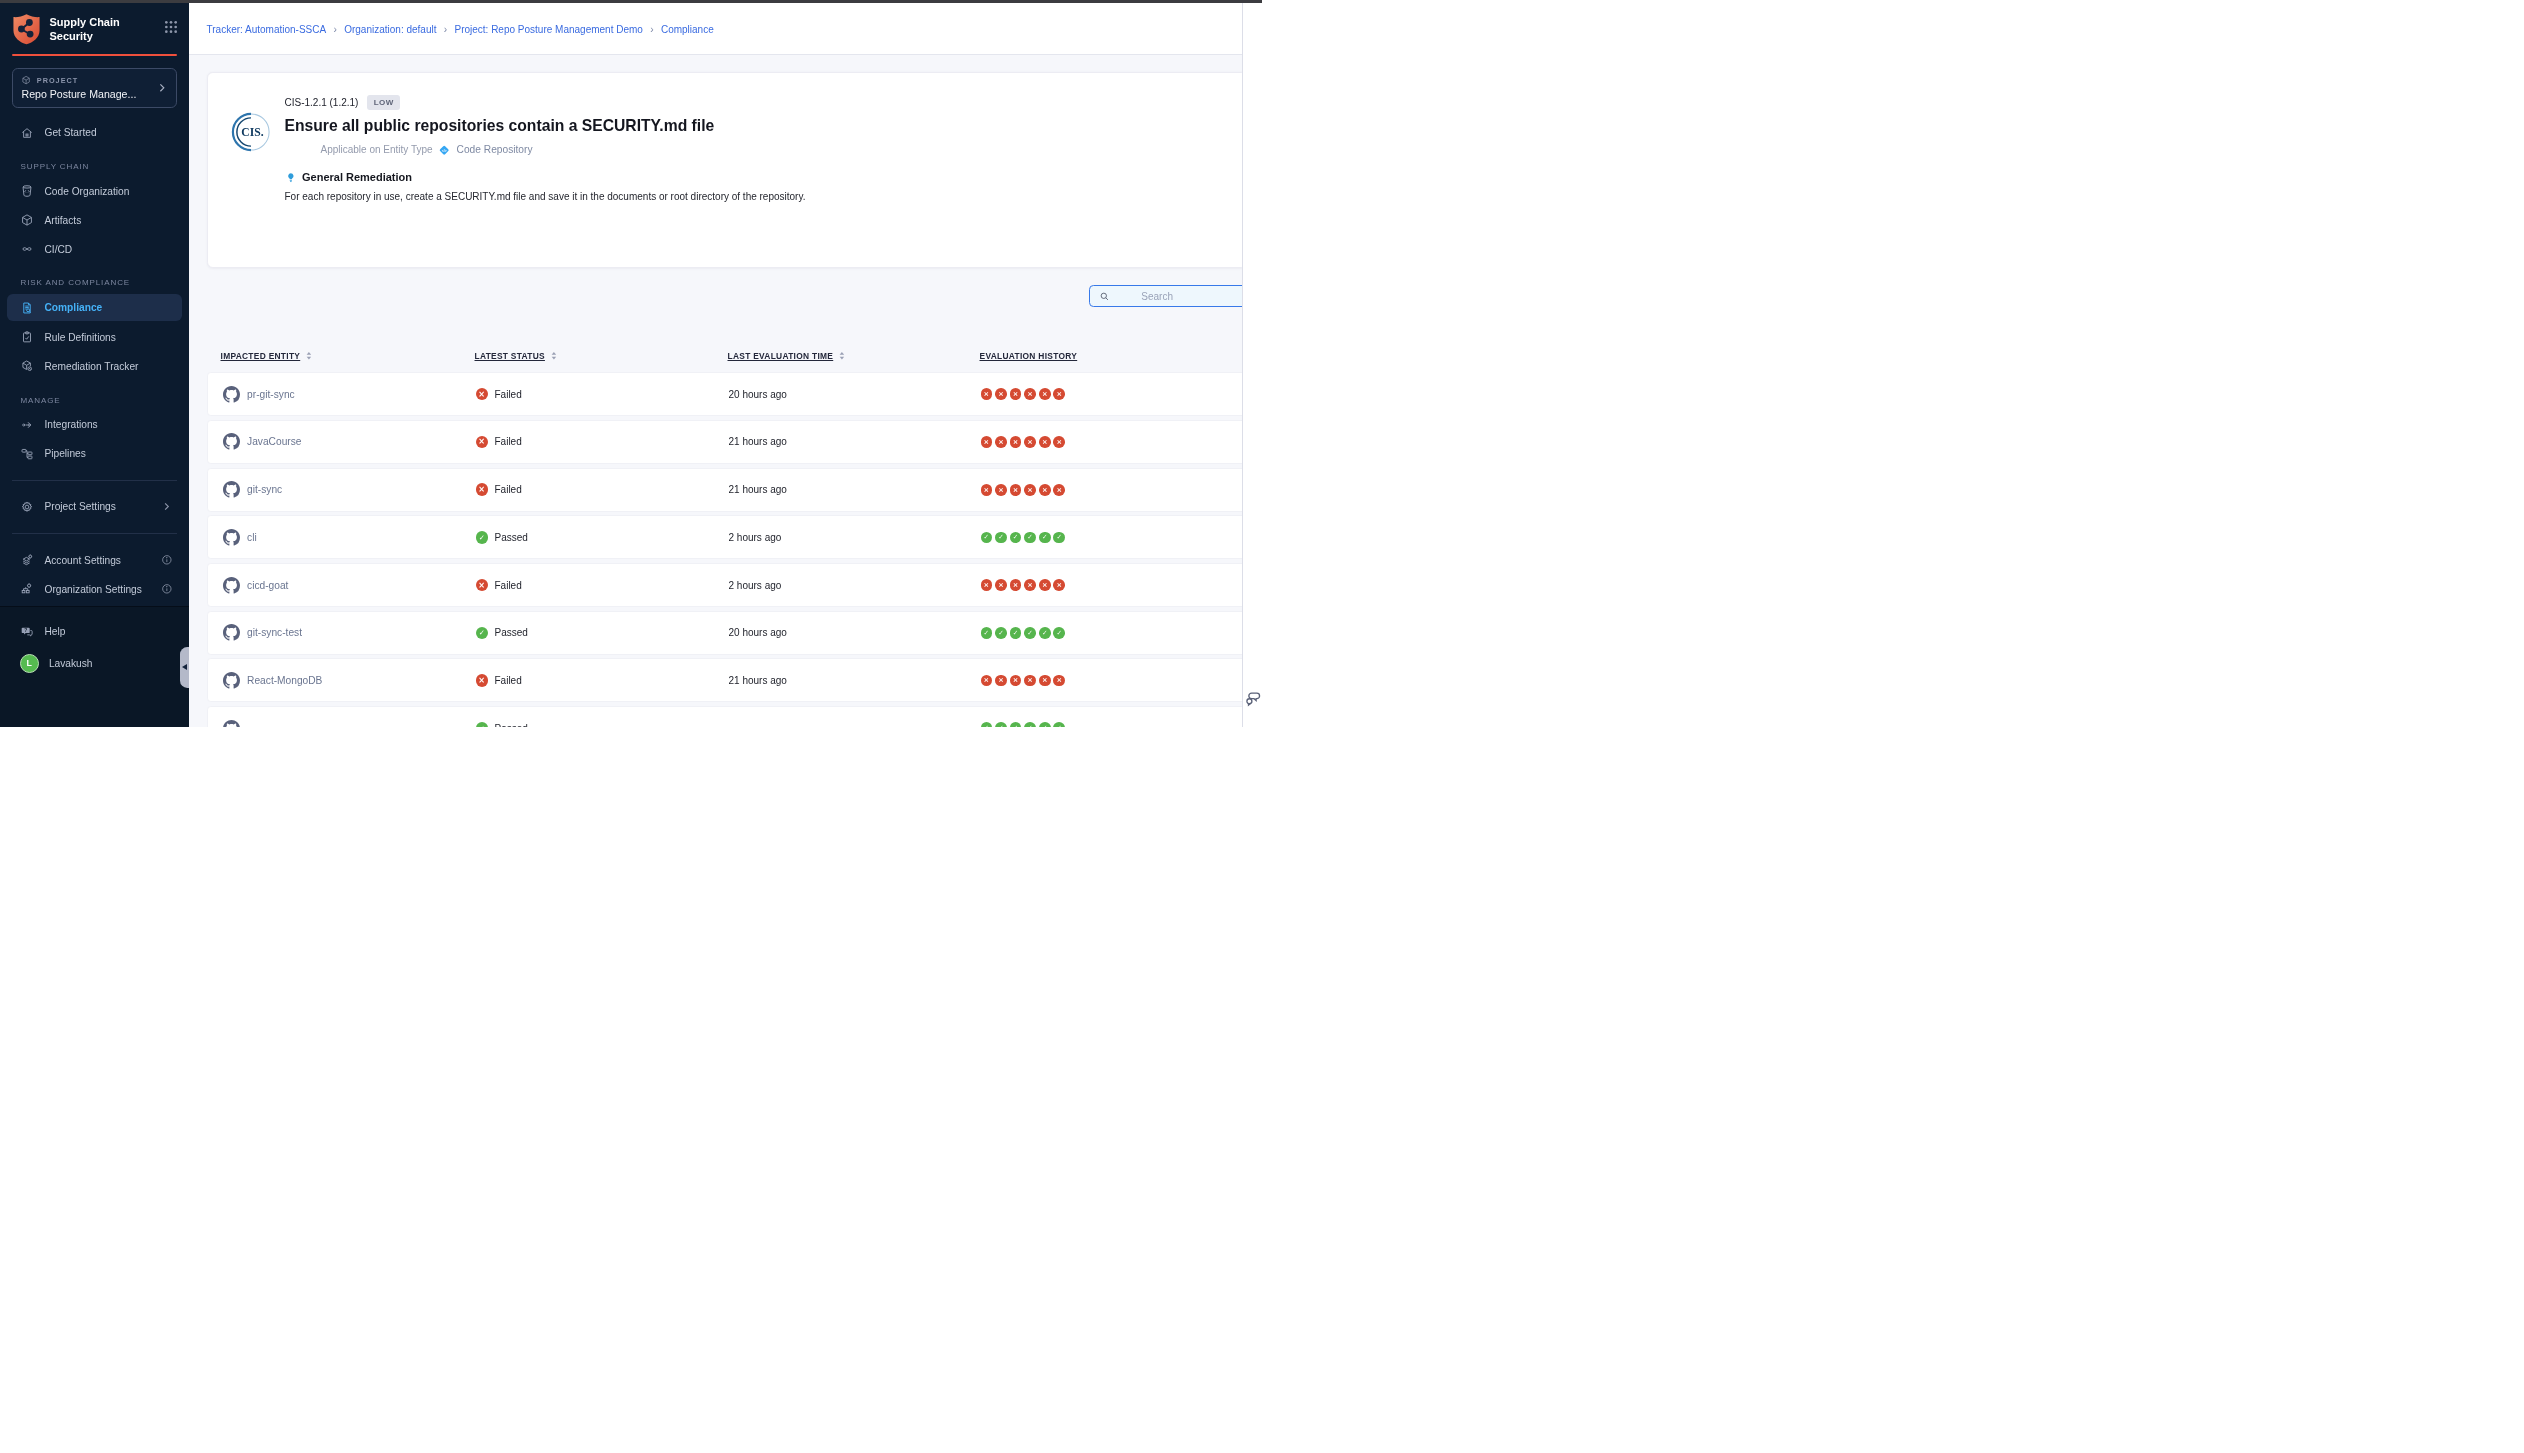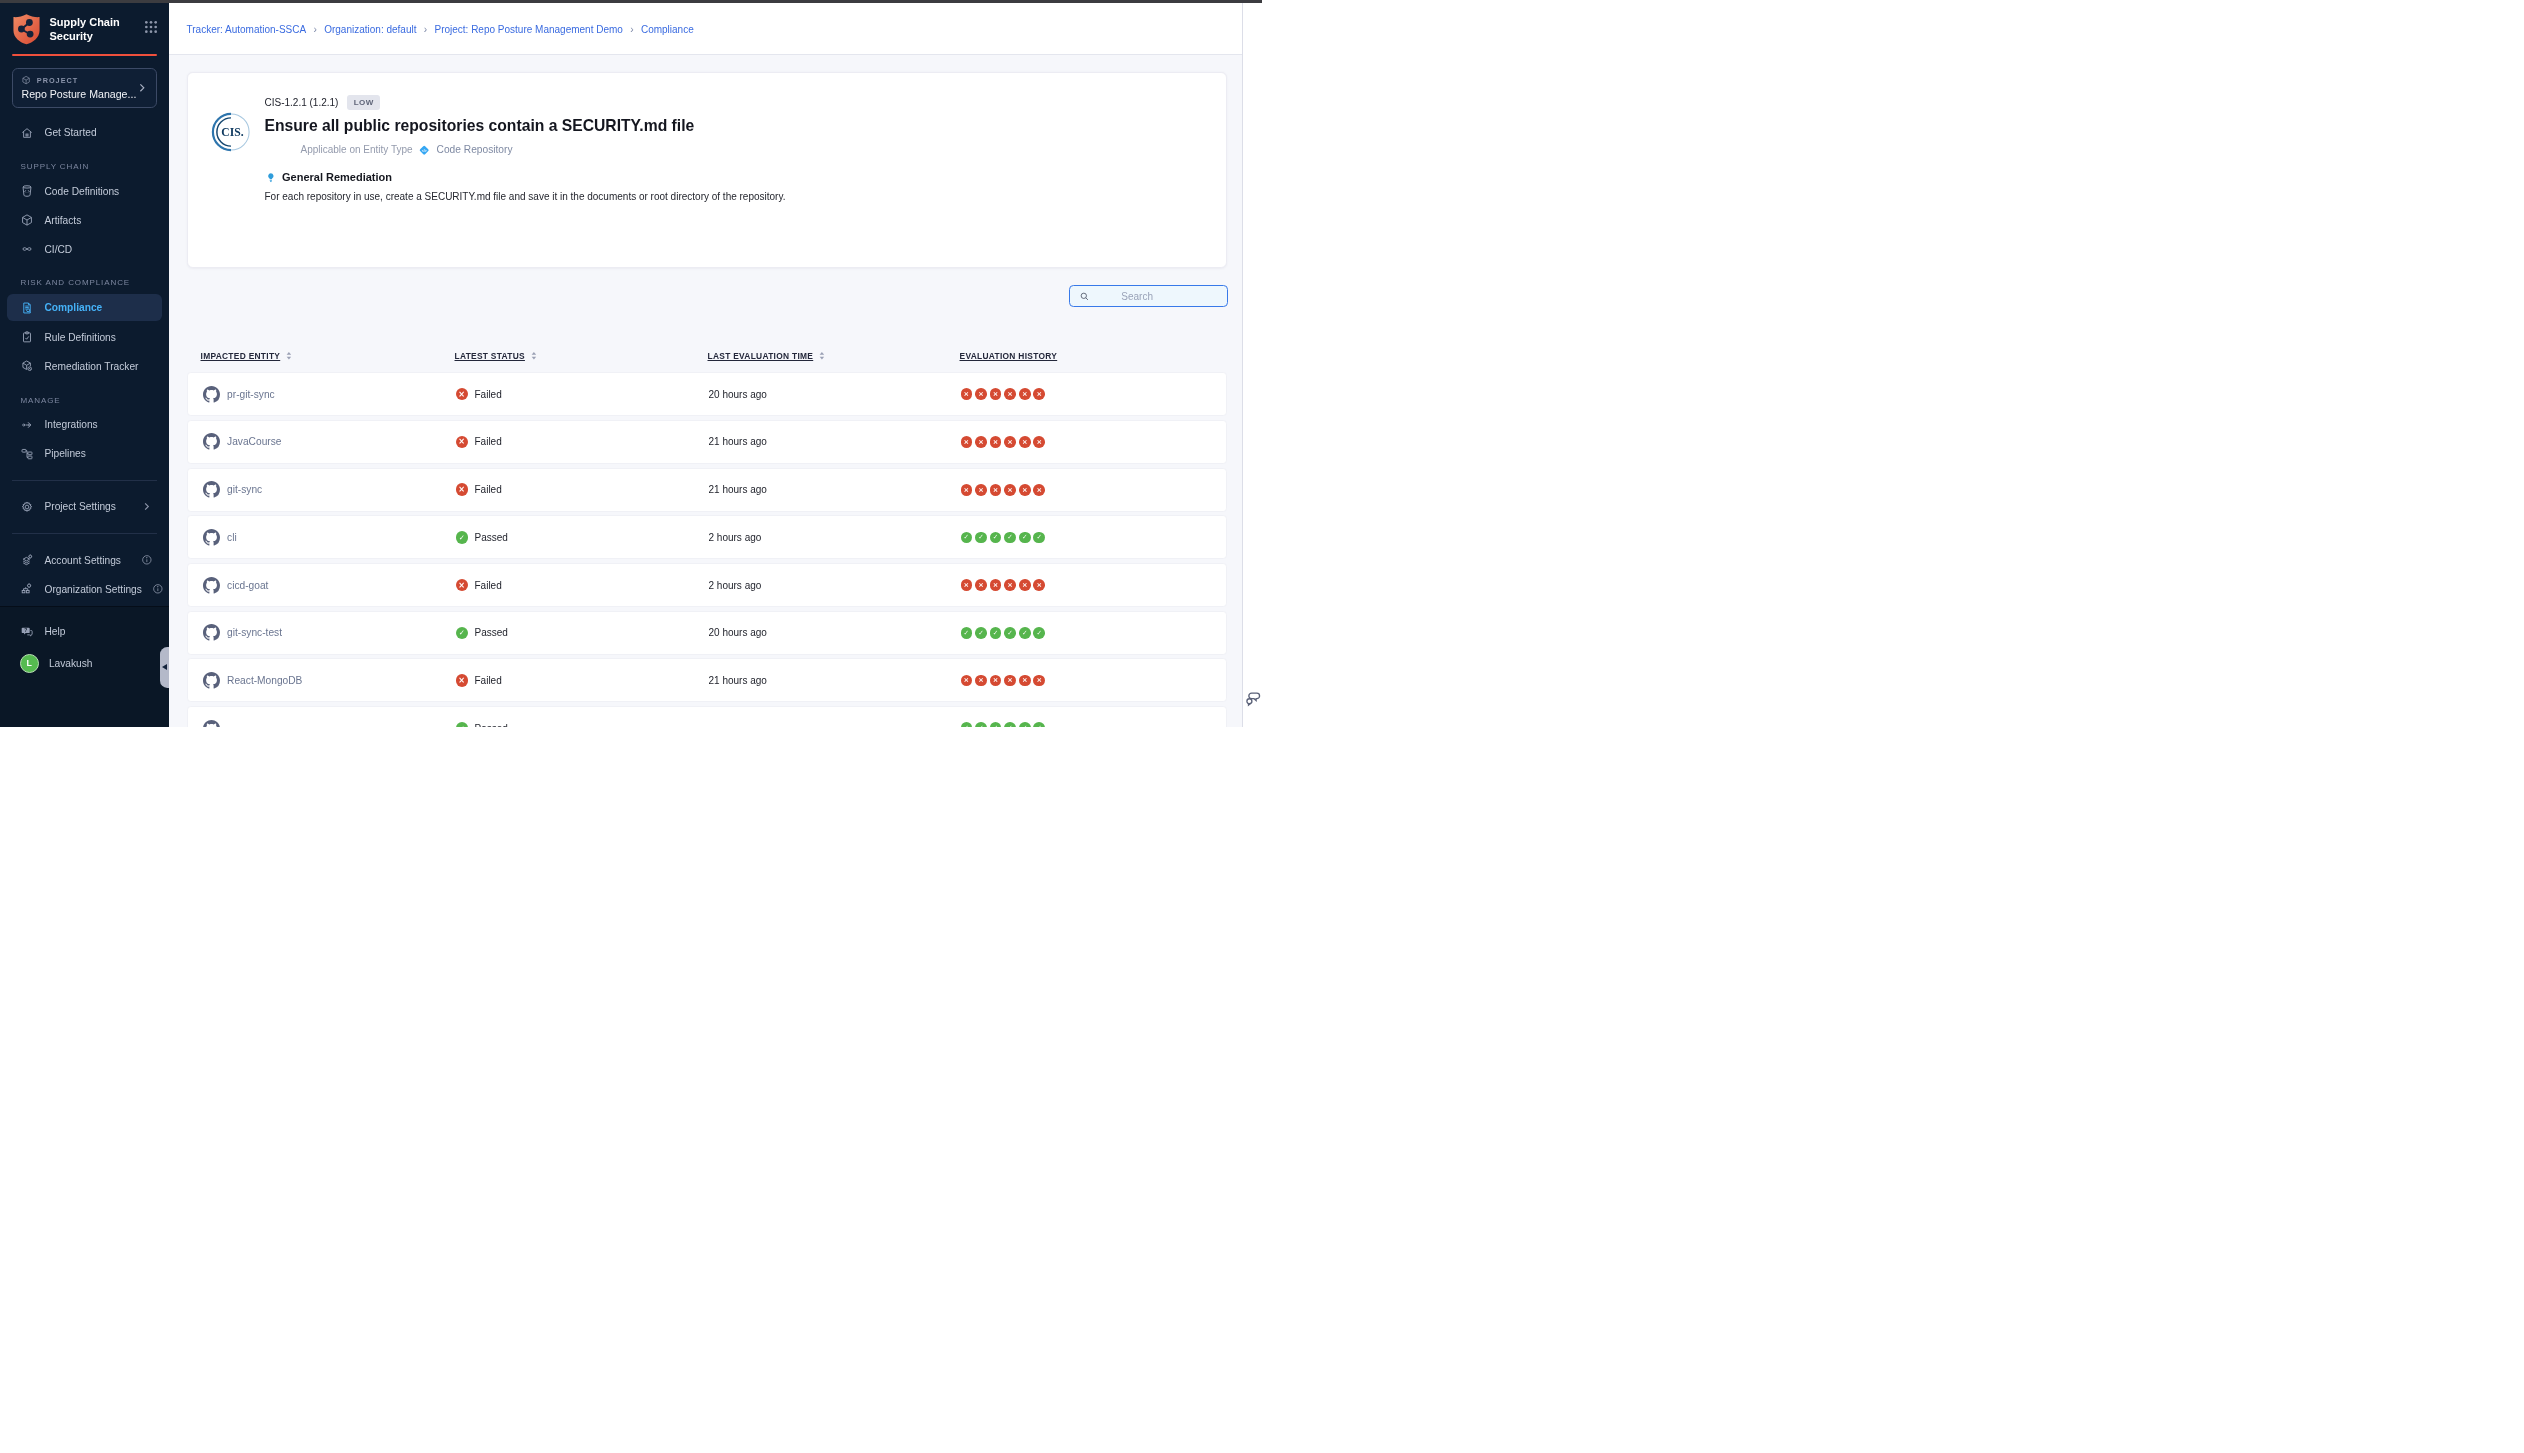--- a/index.html
+++ b/index.html
@@ -2,21 +2,21 @@
 <html style="font-size:11.7px"><head>
 <meta charset="utf-8">
 <style>
   * { box-sizing: border-box; margin: 0; padding: 0; }
   html,body { width:1262px; height:727px; overflow:hidden; background:#fff;
     font-family:"Liberation Sans","DejaVu Sans",sans-serif; }
   .top-strip { position:absolute; left:0; top:0; width:1262px; height:2.9px; background:#3c3c40; z-index:50; }
   .app { position:absolute; left:0; top:2.9px; width:1262px; height:724px; display:flex; }
 
   
-  .sidebar { position:relative; width:169px; height:100%; background:#0c1b2e; flex-shrink:0;
+  .sidebar { position:relative; width:189px; height:100%; background:#0c1b2e; flex-shrink:0;
     display:flex; flex-direction:column; color:#c7cfdd; }
   .brand-row { display:flex; align-items:center; padding:10.2px 10.2px 7.3px 11.7px; }
   .brand-shield { width:29px; height:32px; flex-shrink:0; }
   .brand-title { margin-left:8.8px; font-size:11px; font-weight:bold; color:#fff; line-height:1.3; flex:1; }
   .apps-grid { width:16px; height:16px; color:#8d96aa; margin-top:-4.4px; }
   .brand-underline { height:2.2px; background:#f0503c; margin:1.5px 11.7px 0 11.7px; border-radius:1.5px; }
 
   .project-card { margin:11.7px 11.7px 0 11.7px; border:0.7px solid #3c4a66; border-radius:5.8px;
     padding:6.6px 8.8px; display:flex; align-items:center; cursor:pointer; background:#0f1f35; }
   .project-info { flex:1; min-width:0; }
@@ -183,21 +183,21 @@
         <span class="nav-label">Get Started</span>
       </div>
         <div class="nav-section">SUPPLY CHAIN</div>
         <div class="nav-item">
         <span class="nav-icon">
             <svg fill="none" stroke="currentColor" stroke-width="1.6" width="14" height="14" viewBox="0 0 24 24">
               <ellipse cx="12" cy="5" rx="6.8" ry="2"></ellipse>
               <path d="M5.2 5.4 6.8 19.2 c.2 1 2.4 1.8 5.2 1.8 s5 -.8 5.2 -1.8 L18.8 5.4 M10 10.8 8.2 12.6 10 14.4 M14 10.8 15.8 12.6 14 14.4"></path>
             </svg>
           </span>
-        <span class="nav-label">Code Definitions</span>
+        <span class="nav-label">Code Organization</span>
       </div>
         <div class="nav-item">
         <span class="nav-icon">
             <svg fill="none" stroke="currentColor" stroke-width="1.6" width="14" height="14" viewBox="0 0 24 24">
               <path d="M12 3.2 19.6 7.6 v8.8 L12 20.8 4.4 16.4 V7.6 Z M4.4 7.6 12 12 l7.6 -4.4 M12 12 v8.8"></path>
             </svg>
           </span>
         <span class="nav-label">Artifacts</span>
       </div>
         <div class="nav-item">

